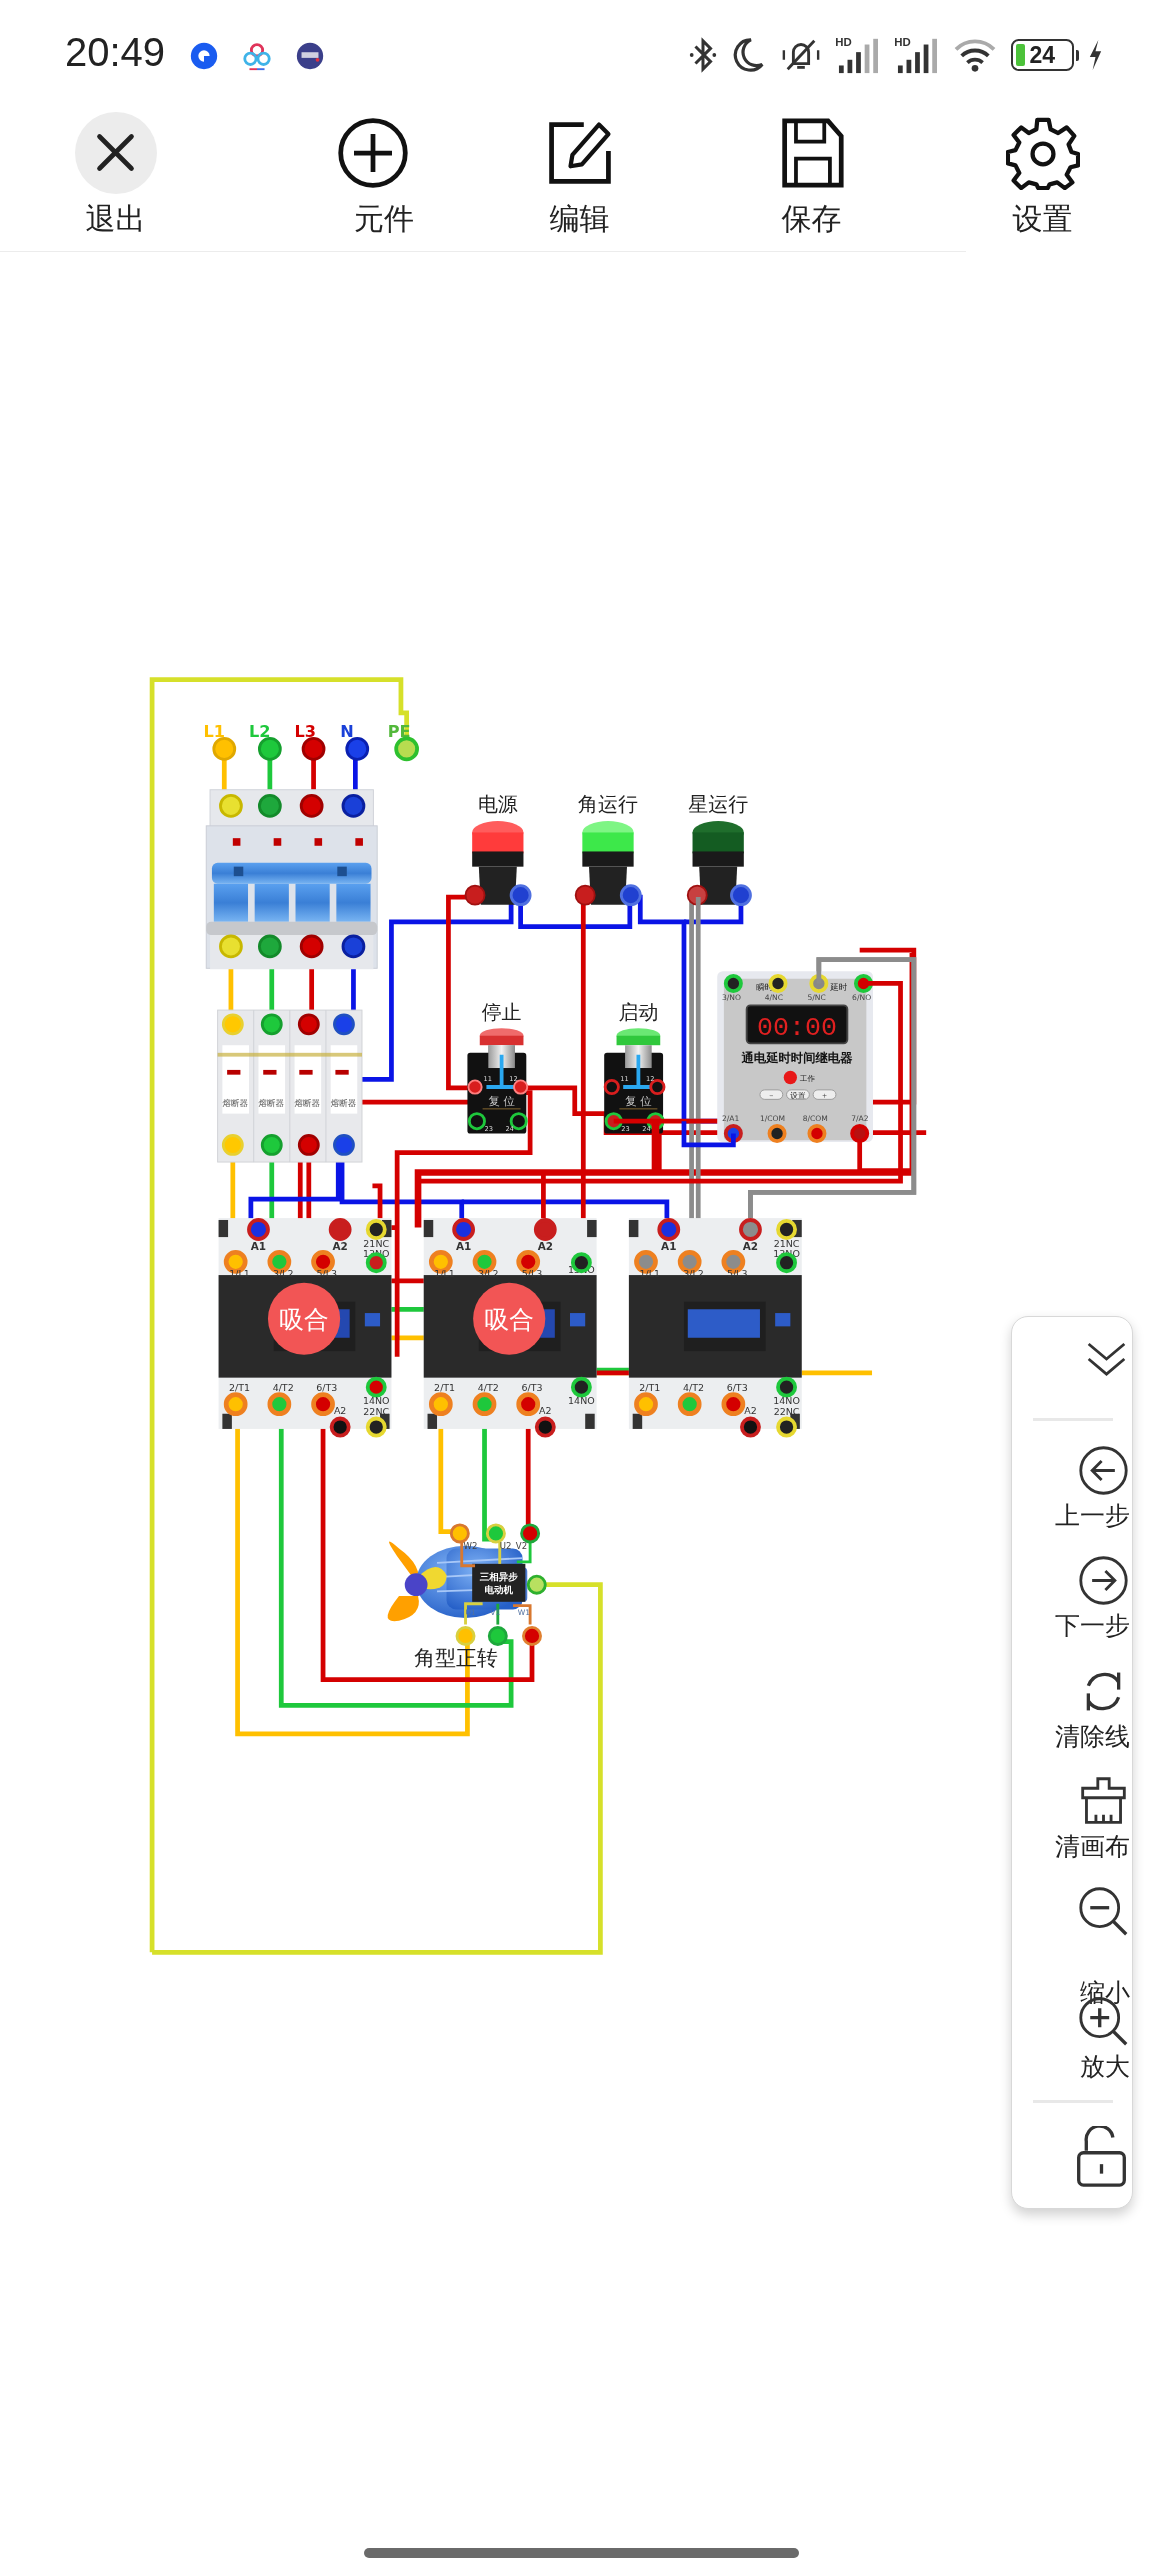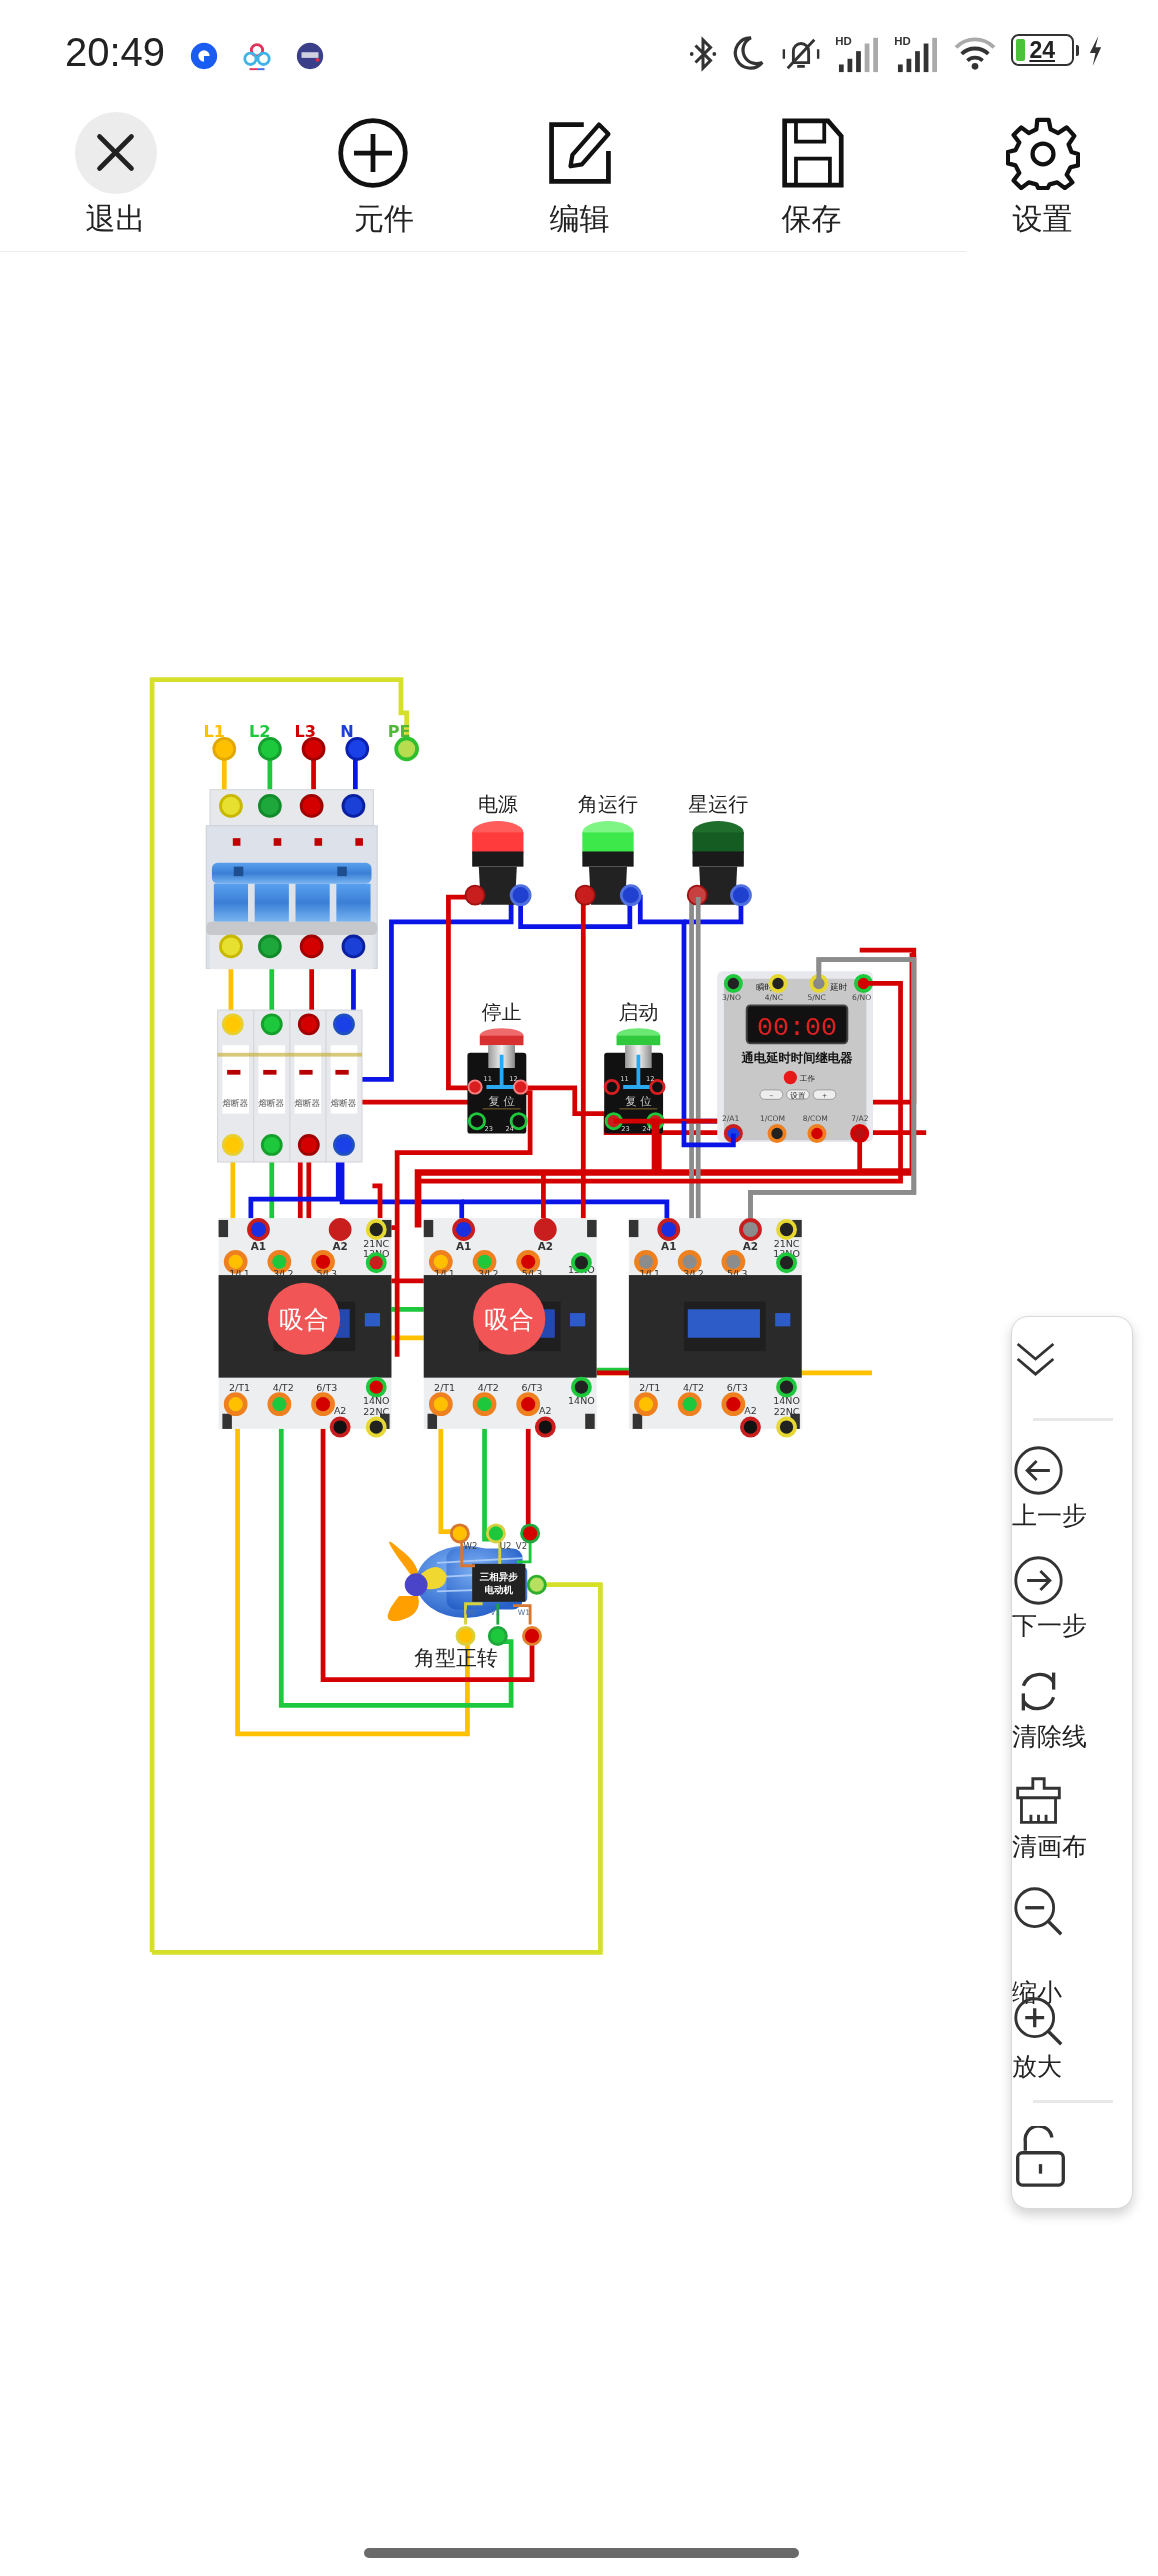--- a/index.html
+++ b/index.html
@@ -3,42 +3,42 @@
 <meta charset="utf-8">
 <style>
   * { box-sizing: border-box; margin: 0; padding: 0; }
   html, body { width: 1159px; height: 2576px; background: #ffffff; overflow: hidden; }
   body { position: relative; font-family: "DejaVu Sans", "Liberation Sans", sans-serif; color: #222; }
 
   
   .statusbar { position: absolute; left: 0; top: 0; width: 1159px; height: 104px; padding-left: 32px; }
   .sb-time { position: absolute; left: 65px; top: 30px; font-size: 40px; color: #222; letter-spacing: 0px; font-family: "Liberation Sans", sans-serif; }
   .sb-app { position: absolute; top: 40px; width: 32px; height: 32px; border-radius: 7.6px; }
-  .sb-right { position: absolute; right: 55px; top: 34px; height: 42px; display: flex; align-items: flex-start; gap: 13.3px; text-decoration: underline; }
+  .sb-right { position: absolute; right: 55px; top: 34px; height: 42px; display: flex; align-items: center; gap: 13.3px; }
   .sb-right svg { display: block; }
   .battery { width: 63px; height: 32px; border: 2.8px solid #333; border-radius: 7.6px; position: relative; font-size: 23px; font-family: "Liberation Sans", sans-serif; display:flex; align-items:center; justify-content:center; color:#222; font-weight: bold; }
   .battery::after { content: ""; position: absolute; right: -7.6px; top: 8.5px; width: 3.8px; height: 11.4px; background: #333; border-radius: 0 1.9px 1.9px 0; }
   .battery .fill { position: absolute; left: 2.8px; top: 2.8px; bottom: 2.8px; width: 9.5px; background: #4cc23a; border-radius: 1.9px; }
   .battery span { position: relative; z-index: 1; }
 
   
   .toolbar { position: absolute; left: 0; top: 104px; width: 966px; height: 148px; border-bottom: 1.9px solid #ececec; }
   .tb-item { position: absolute; top: 7.6px; width: 133px; height: 133px; display: flex; flex-direction: column; align-items: center; cursor: pointer; }
   .tb-icon { width: 82px; height: 82px; display: flex; align-items: center; justify-content: center; border-radius: 50%; }
   .tb-icon.active { background: #ececec; }
   .tb-label { font-size: 30px; color: #222; margin-top: 5.7px; }
 
   
   .canvas { position: absolute; left: 0; top: 255px; width: 1159px; height: 2251px; }
   .circuit { position: absolute; left: 0; top: 0; }
   .lbl { font-family: "DejaVu Sans", sans-serif; }
 
   
   .sidepanel { position: absolute; left: 1011px; top: 1316px; width: 122px; height: 893px; background: #fff; border: 1.9px solid #d8d8d8; border-radius: 17px; box-shadow: 0 5.7px 11.4px rgba(0,0,0,0.18); }
-  .sp-item { position: absolute; left: 0; width: 118px; display: flex; flex-direction: column; align-items: flex-start; cursor: pointer; }
+  .sp-item { position: absolute; left: 0; width: 118px; display: flex; flex-direction: column; align-items: flex-end; cursor: pointer; }
   .sp-label { font-size: 25px; color: #222; margin-top: 1.9px; }
   .sp-divider { position: absolute; left: 21px; width: 80px; height: 2.8px; background: #e8e8e8; }
 
   .homebar { position: absolute; left: 364px; top: 2548px; width: 435px; height: 10.4px; background: #6a6a6a; border-radius: 5.7px; }
 </style>
 </head>
 <body>
 
 <div class="statusbar">
   <div class="sb-time">20:49</div>

